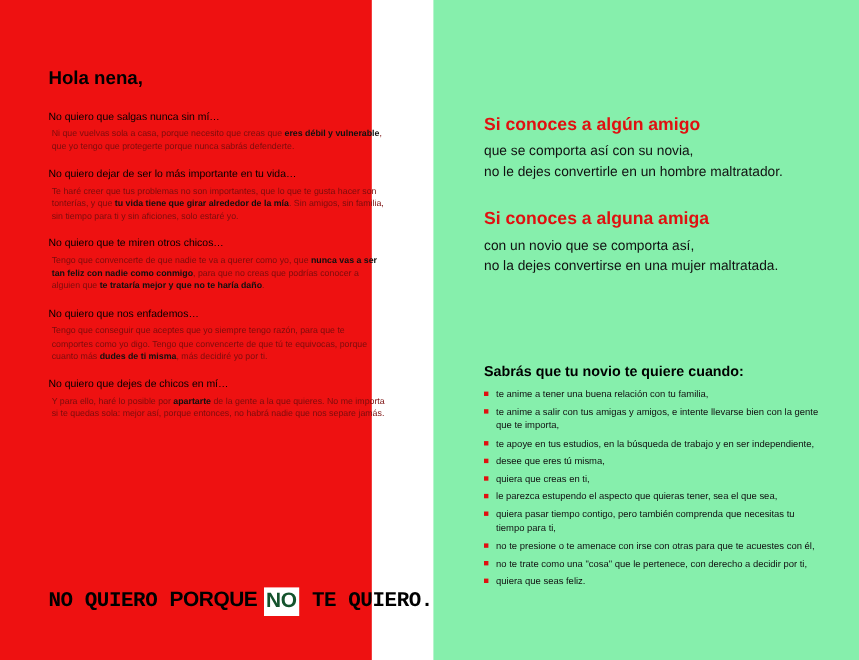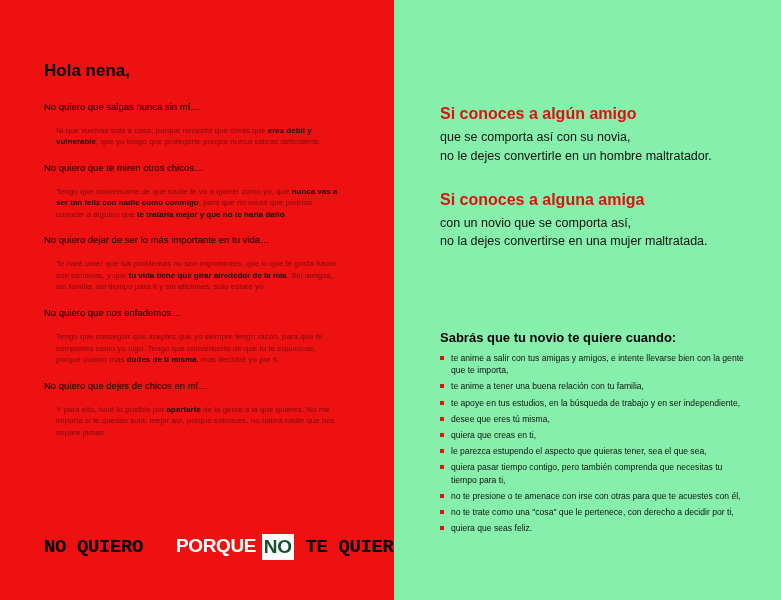--- a/index.html
+++ b/index.html
@@ -13,21 +13,21 @@
   #page {
     position: relative;
     width: 781px; height: 600px;
     background: #ffffff;
   }
 
   
   .left-panel {
     position: absolute;
     left: 0; top: 0;
-    width: 394px; height: 600px;
+    width: 338px; height: 600px;
     background: #ee1111;
   }
   .left-inner {
     position: absolute;
     left: 44px; top: 62px;
     width: 310px;
   }
   .headline {
     font-size: 17px;
     font-weight: bold;
@@ -41,21 +41,21 @@
     font-size: 9.5px;
     font-weight: normal;
     color: #000000;
     margin: 0 0 3px 0;
     line-height: 1.25;
   }
   .block-body {
     font-size: 8px;
     color: #7a0d0d;
     line-height: 1.45;
-    margin: 12px;
+    margin: 3px;
   }
   .block-body b {
     color: #111111;
     font-weight: bold;
   }
 
   
   .slogan {
     position: absolute;
     left: 44px; top: 533px;
@@ -63,21 +63,21 @@
     height: 26px;
     white-space: nowrap;
   }
   .slogan span {
     font-size: 19px;
     font-weight: bold;
     line-height: 26px;
     letter-spacing: -0.4px;
   }
   .sl-black { color: #000000; font-family: Liberation Mono, monospace; }
-  .sl-white { color: #ffffff; margin-left: 22px; }
+  .sl-white { color: #000000; }
   .sl-box {
     display: inline-block;
     background: #ffffff;
     color: #14532d;
     padding: 0 2px;
     margin: 0 1px;
     line-height: 22px;
     position: relative;
     top: 1px;
   }
@@ -147,26 +147,26 @@
 
   <div class="left-panel">
     <div class="left-inner">
       <h1 class="headline">Hola nena,</h1>
       <div id="left-blocks">
           <div class="block">
             <p class="block-title">No quiero que salgas nunca sin mí…</p>
             <p class="block-body"><span>Ni que vuelvas sola a casa, porque necesito que creas que </span><b>eres débil y vulnerable</b><span>, que yo tengo que protegerte porque nunca sabrás defenderte.</span></p>
           </div>
           <div class="block">
+            <p class="block-title">No quiero dejar de ser lo más importante en tu vida…</p>
+            <p class="block-body"><span>Te haré creer que tus problemas no son importantes, que lo que te gusta hacer son tonterías, y que </span><b>tu vida tiene que girar alrededor de la mía</b><span>. Sin amigos, sin familia, sin tiempo para ti y sin aficiones, solo estaré yo.</span></p>
+          </div>
+          <div class="block">
             <p class="block-title">No quiero que te miren otros chicos…</p>
             <p class="block-body"><span>Tengo que convencerte de que nadie te va a querer como yo, que </span><b>nunca vas a ser tan feliz con nadie como conmigo</b><span>, para que no creas que podrías conocer a alguien que </span><b>te trataría mejor y que no te haría daño</b><span>.</span></p>
-          </div>
-          <div class="block">
-            <p class="block-title">No quiero dejar de ser lo más importante en tu vida…</p>
-            <p class="block-body"><span>Te haré creer que tus problemas no son importantes, que lo que te gusta hacer son tonterías, y que </span><b>tu vida tiene que girar alrededor de la mía</b><span>. Sin amigos, sin familia, sin tiempo para ti y sin aficiones, solo estaré yo.</span></p>
           </div>
           <div class="block">
             <p class="block-title">No quiero que nos enfademos…</p>
             <p class="block-body"><span>Tengo que conseguir que aceptes que yo siempre tengo razón, para que te comportes como yo digo. Tengo que convencerte de que tú te equivocas, porque cuanto más </span><b>dudes de ti misma</b><span>, más decidiré yo por ti.</span></p>
           </div>
           <div class="block">
             <p class="block-title">No quiero que dejes de chicos en mí…</p>
             <p class="block-body"><span>Y para ello, haré lo posible por </span><b>apartarte</b><span> de la gente a la que quieres. No me importa si te quedas sola: mejor así, porque entonces, no habrá nadie que nos separe jamás.</span></p>
           </div>
         </div>
@@ -183,22 +183,22 @@
         </div>
         <div class="call-block">
           <p class="call-title">Si conoces a alguna amiga</p>
           <p class="call-line">con un novio que se comporta así,</p>
           <p class="call-line">no la dejes convertirse en una mujer maltratada.</p>
         </div>
       </div>
     <div class="signs-wrap">
       <p class="list-heading">Sabrás que tu novio te quiere cuando:</p>
       <ul class="signs" id="signs-list">
+          <li>te anime a tener una buena relación con tu familia,</li>
           <li>te anime a salir con tus amigas y amigos, e intente llevarse bien con la gente que te importa,</li>
-          <li>te anime a tener una buena relación con tu familia,</li>
           <li>te apoye en tus estudios, en la búsqueda de trabajo y en ser independiente,</li>
           <li>desee que eres tú misma,</li>
           <li>quiera que creas en ti,</li>
           <li>le parezca estupendo el aspecto que quieras tener, sea el que sea,</li>
           <li>quiera pasar tiempo contigo, pero también comprenda que necesitas tu tiempo para ti,</li>
           <li>no te presione o te amenace con irse con otras para que te acuestes con él,</li>
           <li>no te trate como una "cosa" que le pertenece, con derecho a decidir por ti,</li>
           <li>quiera que seas feliz.</li>
         </ul>
     </div>

